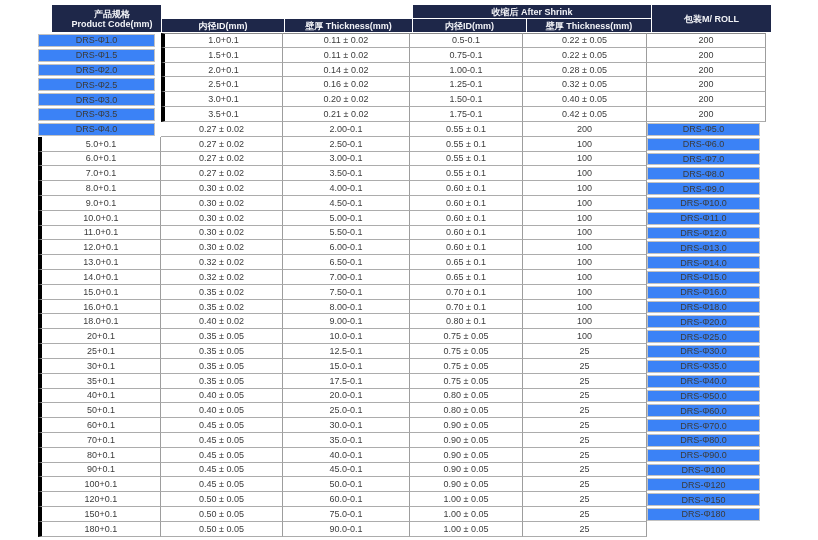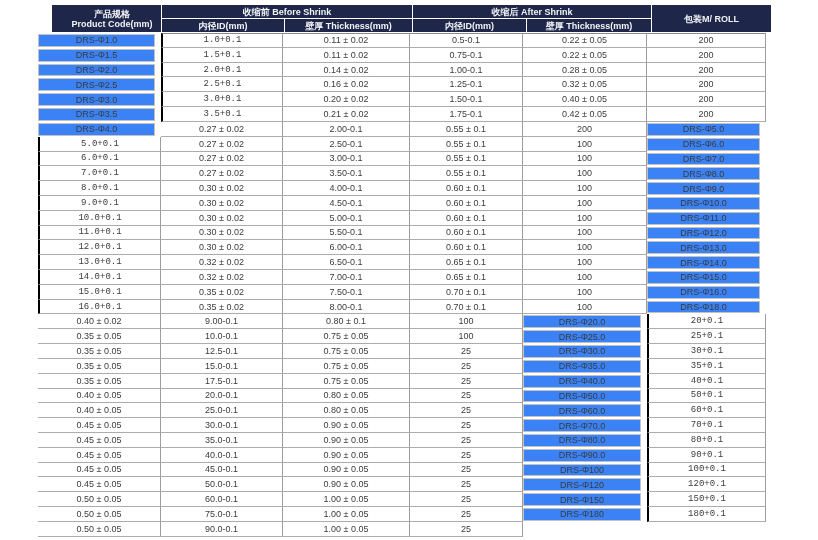--- a/index.html
+++ b/index.html
@@ -19,35 +19,34 @@
   .h-thb{grid-column:3;grid-row:2;}
   .h-ida{grid-column:4;grid-row:2;}
   .h-tha{grid-column:5;grid-row:2;}
 
   
   .bdy{display:grid;grid-template-columns:123px 122px 127px 113px 124px 119px;grid-auto-rows:14.82px;margin-top:1px;}
   .c-code{background:#3b82f6;border:1px solid #c2c2c2;margin:1px 6px 1px 0;
           display:flex;align-items:center;justify-content:center;font-size:9px;color:#3b3b3b;}
   .c-data{background:#ffffff;border-right:1px solid #9d9d9d;border-bottom:1px solid #acacac;
           display:flex;align-items:center;justify-content:center;font-size:9px;color:#3b3b3b;}
-  .col-first{border-left:2px solid #000000;font-family:Liberation Mono, monospace;}
+  .col-first{border-left:4px solid #000000;}
   .row-first{border-top:1px solid #8a8a8a;}
 </style>
 </head>
 <body>
 
 <div class="page">
   <div class="spec-table">
 
     <div class="hdr">
       <div class="hcell h-product">
         <span>产品规格</span>
         <span>Product Code(mm)</span>
       </div>
-      <div class="hcell h-before">收缩前 Before Shrink</div>
       <div class="hcell h-after">收缩后 After Shrink</div>
       <div class="hcell h-pack">
         <span>包装</span>
         <span>M/ ROLL</span>
       </div>
       <div class="hcell h-idb">内径ID(mm)</div>
       <div class="hcell h-thb">壁厚 Thickness(mm)</div>
       <div class="hcell h-ida">内径ID(mm)</div>
       <div class="hcell h-tha">壁厚 Thickness(mm)</div>
     </div>
@@ -160,20 +159,21 @@
         <div class="c-data">7.50-0.1</div>
         <div class="c-data">0.70 ± 0.1</div>
         <div class="c-data">100</div>
         <div class="c-code">DRS-Φ16.0</div>
         <div class="c-data col-first">16.0+0.1</div>
         <div class="c-data">0.35 ± 0.02</div>
         <div class="c-data">8.00-0.1</div>
         <div class="c-data">0.70 ± 0.1</div>
         <div class="c-data">100</div>
         <div class="c-code">DRS-Φ18.0</div>
+        <div class="c-data col-first">18.0+0.1</div>
         <div class="c-data">0.40 ± 0.02</div>
         <div class="c-data">9.00-0.1</div>
         <div class="c-data">0.80 ± 0.1</div>
         <div class="c-data">100</div>
         <div class="c-code">DRS-Φ20.0</div>
         <div class="c-data col-first">20+0.1</div>
         <div class="c-data">0.35 ± 0.05</div>
         <div class="c-data">10.0-0.1</div>
         <div class="c-data">0.75 ± 0.05</div>
         <div class="c-data">100</div>

